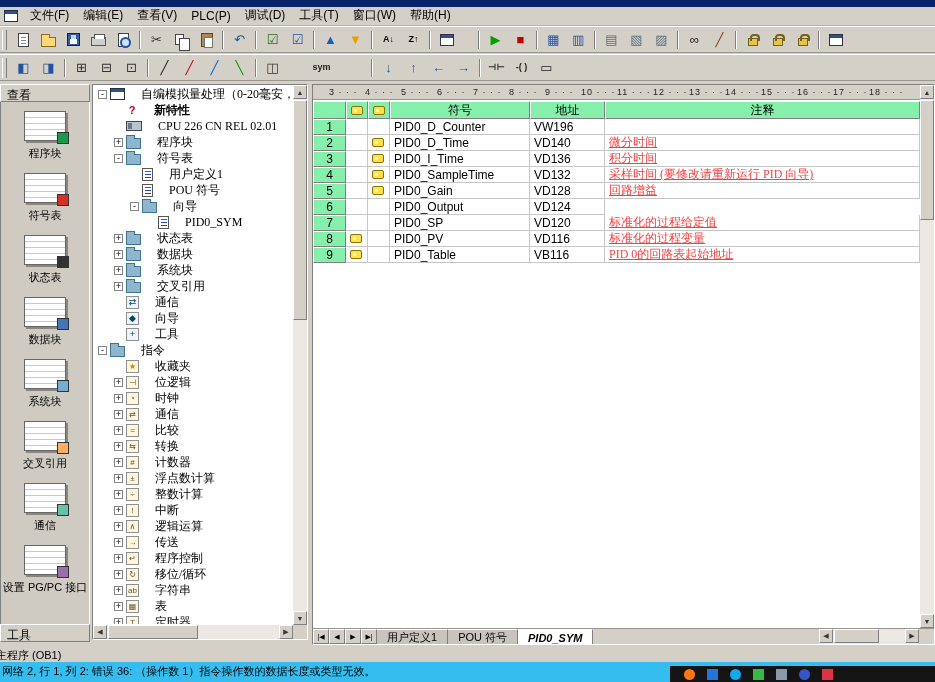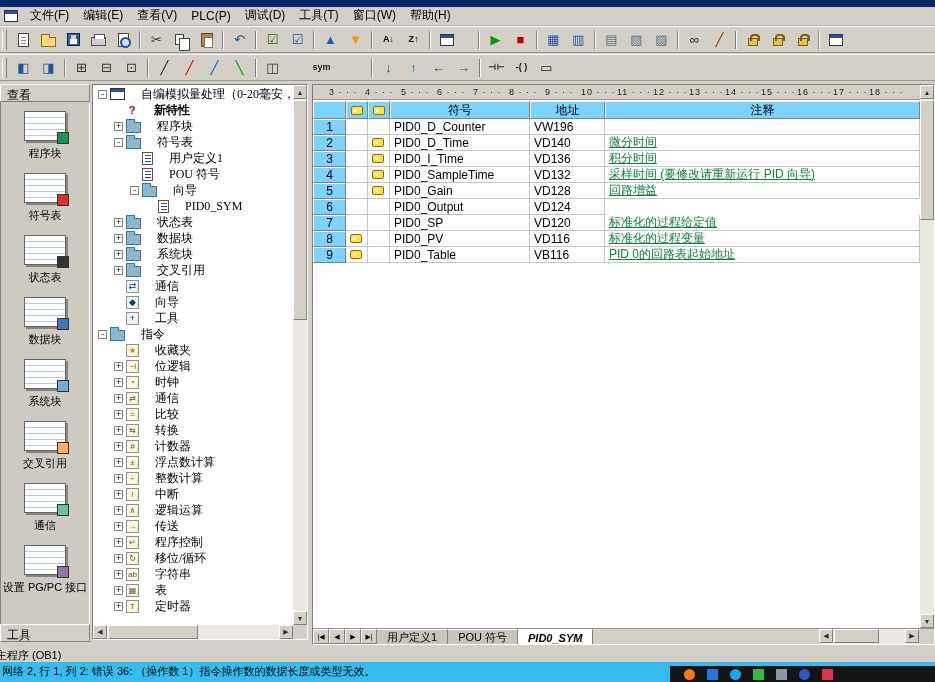--- a/index.html
+++ b/index.html
@@ -81,22 +81,22 @@
   .tree-hsb { left:0; right:14px; bottom:0; height:14px; }
   .sb-corner { position:absolute; right:0; bottom:0; width:14px; height:14px; background:#d4d0c8; }
 
   .table-panel { position:absolute; left:312px; top:84px; width:623px; height:561px; background:#fff; border:1px solid; border-color:#808080 #fff #fff #808080; }
   .ruler { position:absolute; left:0; top:0; right:14px; height:15px; background:#d4d0c8; border-bottom:1px solid #9a968e; display:flex; align-items:center; padding-left:16px; overflow:hidden; }
   .ruler-cell { flex:0 0 36px; font-size:9px; color:#222; white-space:nowrap; letter-spacing:1px; }
   .grid-area { position:absolute; left:0; top:16px; right:14px; bottom:16px; background:#fff; overflow:hidden; }
   .t-row { display:grid; grid-template-columns:33px 22px 22px 140px 75px 1fr; height:16px; }
   .t-row.header { height:18px; }
   .t-cell { border-right:1px solid #c6c6c6; border-bottom:1px solid #c6c6c6; padding:0 4px; display:flex; align-items:center; overflow:hidden; white-space:nowrap; }
-  .t-cell.gray { background:#7dd3fc; border:1px solid; border-color:#fff #808080 #808080 #fff; justify-content:center; padding:0 4px; }
-  .t-cell.comment-cell { color:#15803d; text-decoration:underline; }
+  .t-cell.gray { background:#86efac; border:1px solid; border-color:#fff #808080 #808080 #fff; justify-content:center; padding:0 4px; }
+  .t-cell.comment-cell { color:#ef4444; text-decoration:underline;font-family:Liberation Serif, serif; }
   .flag { display:inline-block; width:12px; height:9px; background:#ffe04d; border:1px solid #8a7200; border-radius:2px; position:relative; }
   .flag::before { content:""; position:absolute; left:2px; top:2px; width:3px; height:3px; background:rgba(255,255,255,.8); border-radius:50%; }
 
   .table-vsb { right:0; top:0; width:14px; bottom:16px; }
   .tabbar { position:absolute; left:0; right:0; bottom:0; height:16px; background:#d4d0c8; border-top:1px solid #9a968e; display:flex; align-items:stretch; }
   .tabnav { width:16px; border:1px solid; border-color:#fff #808080 #808080 #fff; background:#d4d0c8; font-size:7px; display:flex; align-items:center; justify-content:center; }
   .tab { padding:1px 10px 0; border-right:1px solid #808080; border-top:1px solid #fff; background:#c8c4bc; font-size:11px; display:flex; align-items:center; white-space:nowrap; }
   .tab.active { background:#ffffff; font-weight:bold; font-style:italic; }
   .tab-fill { flex:1; }
   .tab-hsb { position:relative; width:100px; background:#ece9e4; }
@@ -353,20 +353,25 @@
     <div class="tree-rows">
         <div class="tree-row" style="padding-left: 4px;">
           <span class="expand-box">-</span>
           <span class="t-proj"></span>
           <span class="tree-label">自编模拟量处理（0-20毫安，</span>
         </div>
         <div class="tree-row" style="padding-left: 20px;">
           <span class="expand-spacer"></span>
           <span class="t-help">?</span>
           <span class="tree-label bold">新特性</span>
+        </div>
+        <div class="tree-row" style="padding-left: 20px;">
+          <span class="expand-spacer"></span>
+          <span class="t-cpu"></span>
+          <span class="tree-label">CPU 226 CN REL 02.01</span>
         </div>
         <div class="tree-row" style="padding-left: 20px;">
           <span class="expand-box">+</span>
           <span class="t-folder"></span>
           <span class="tree-label">程序块</span>
         </div>
         <div class="tree-row" style="padding-left: 20px;">
           <span class="expand-box">-</span>
           <span class="t-folder"></span>
           <span class="tree-label">符号表</span>

